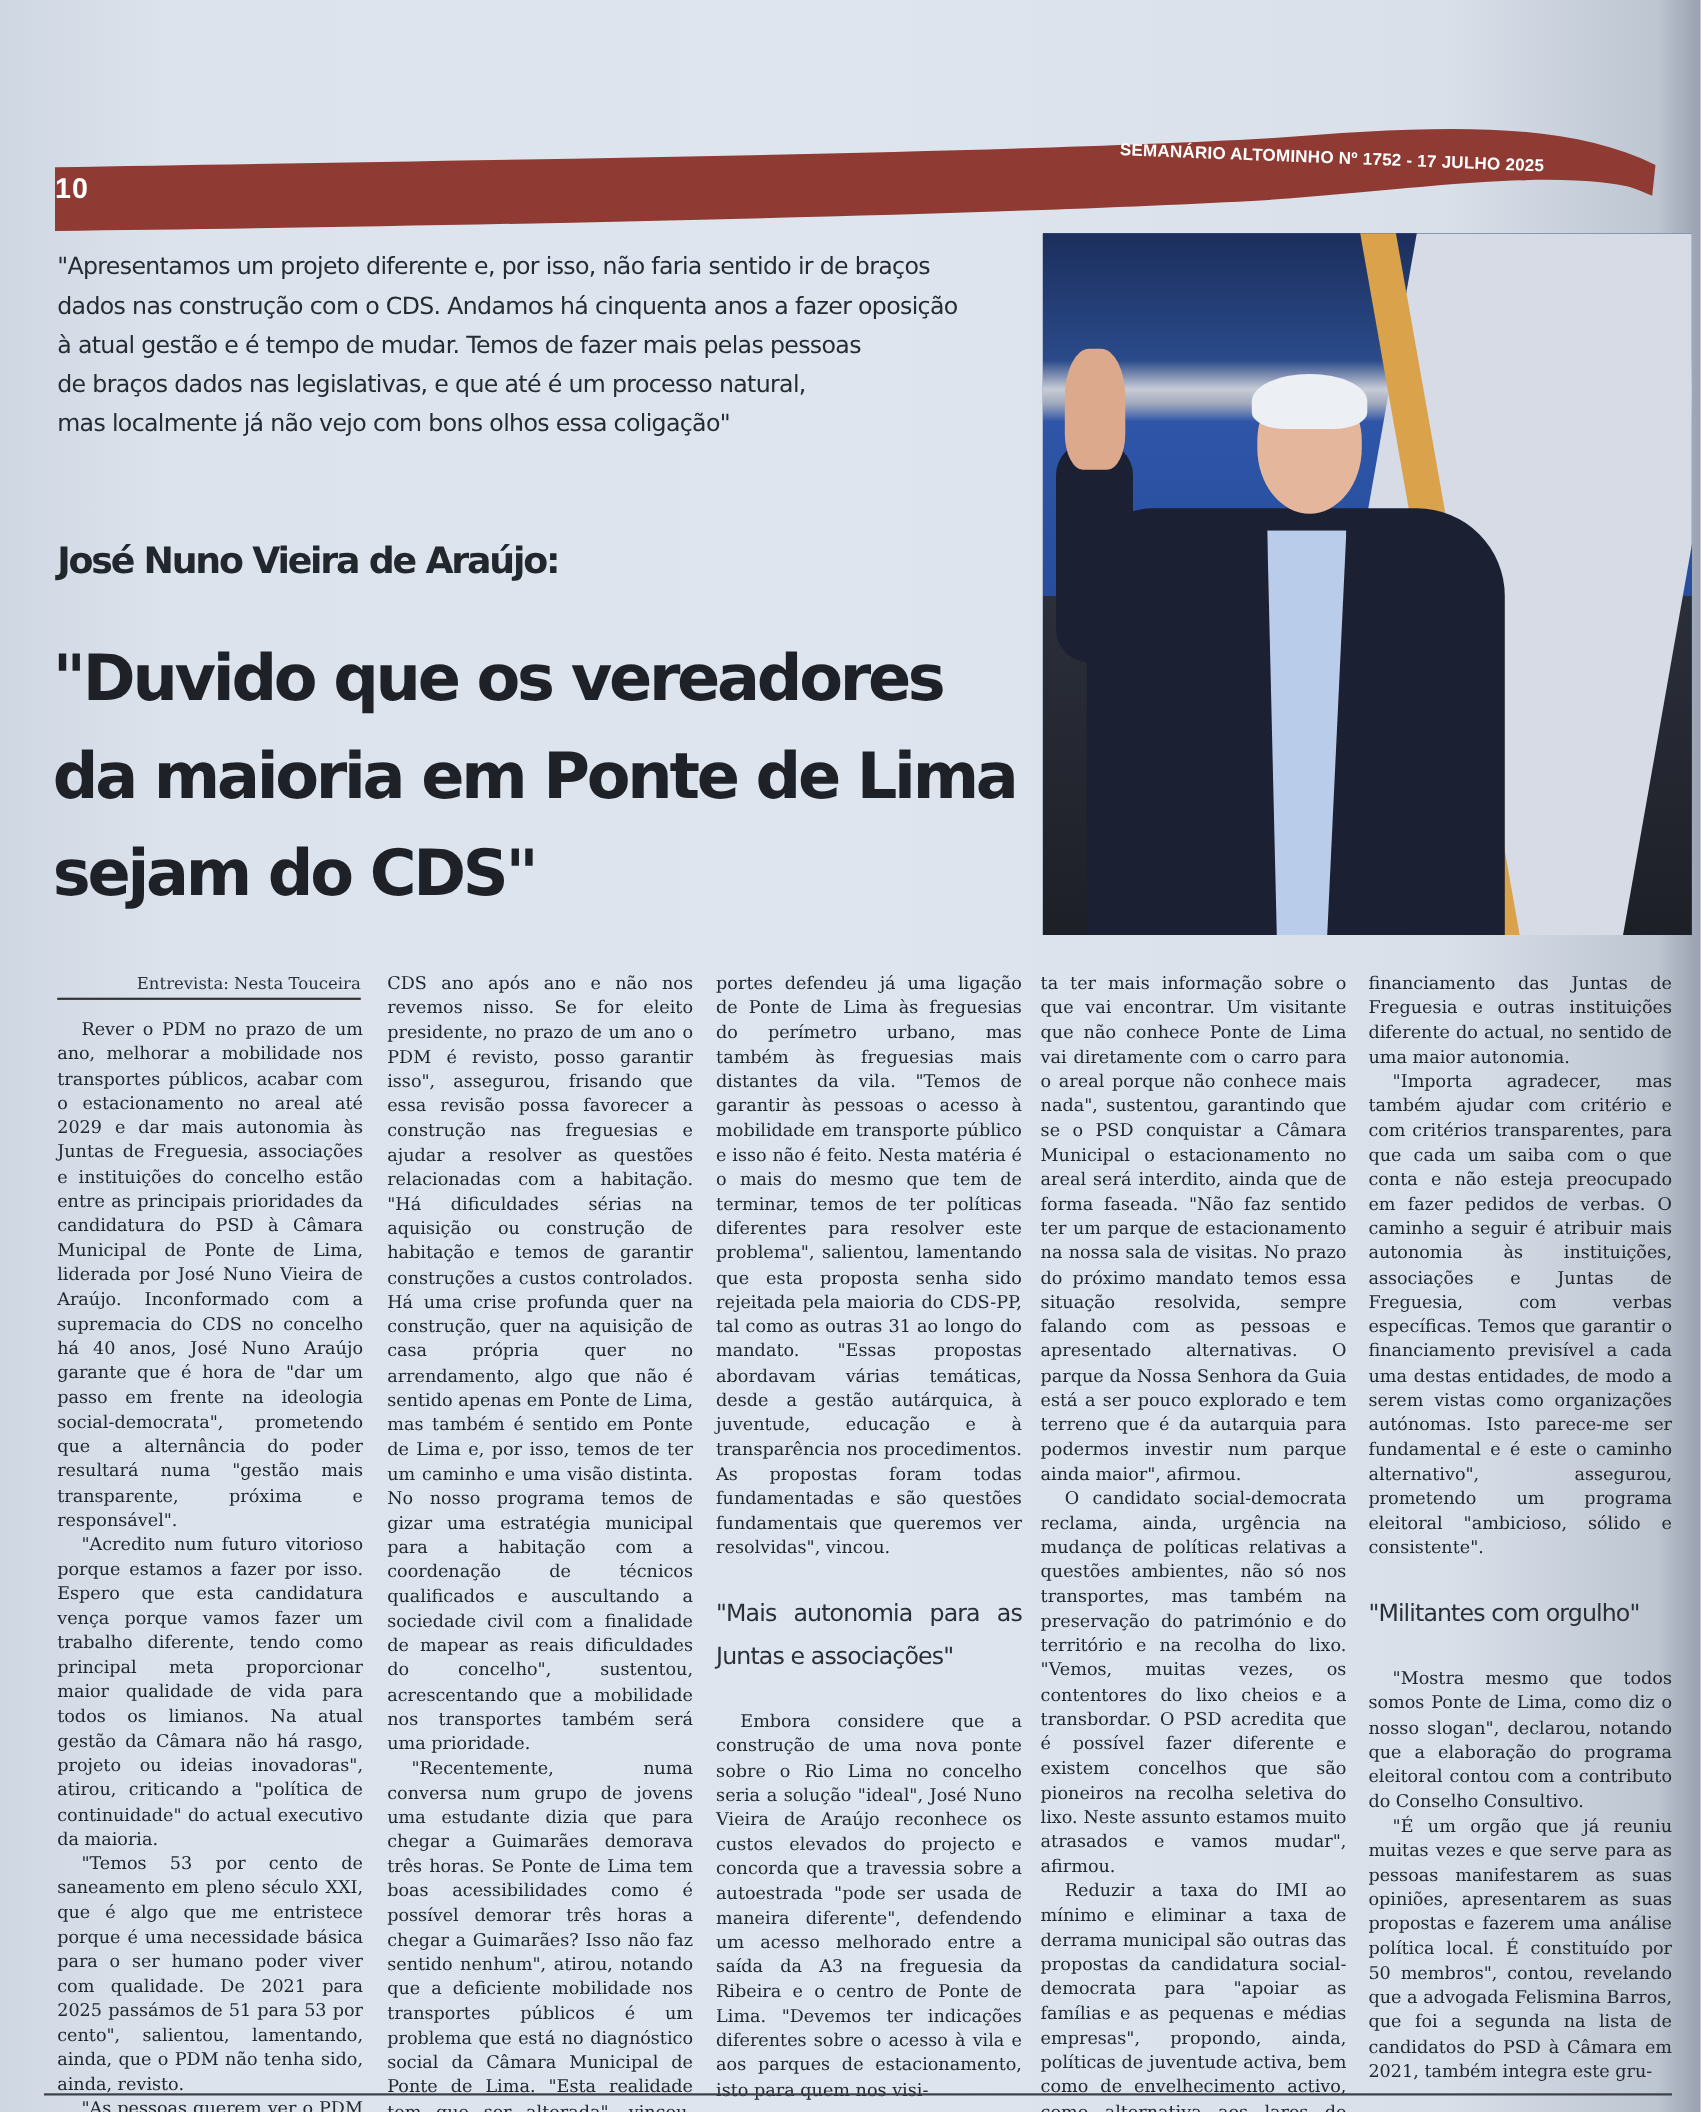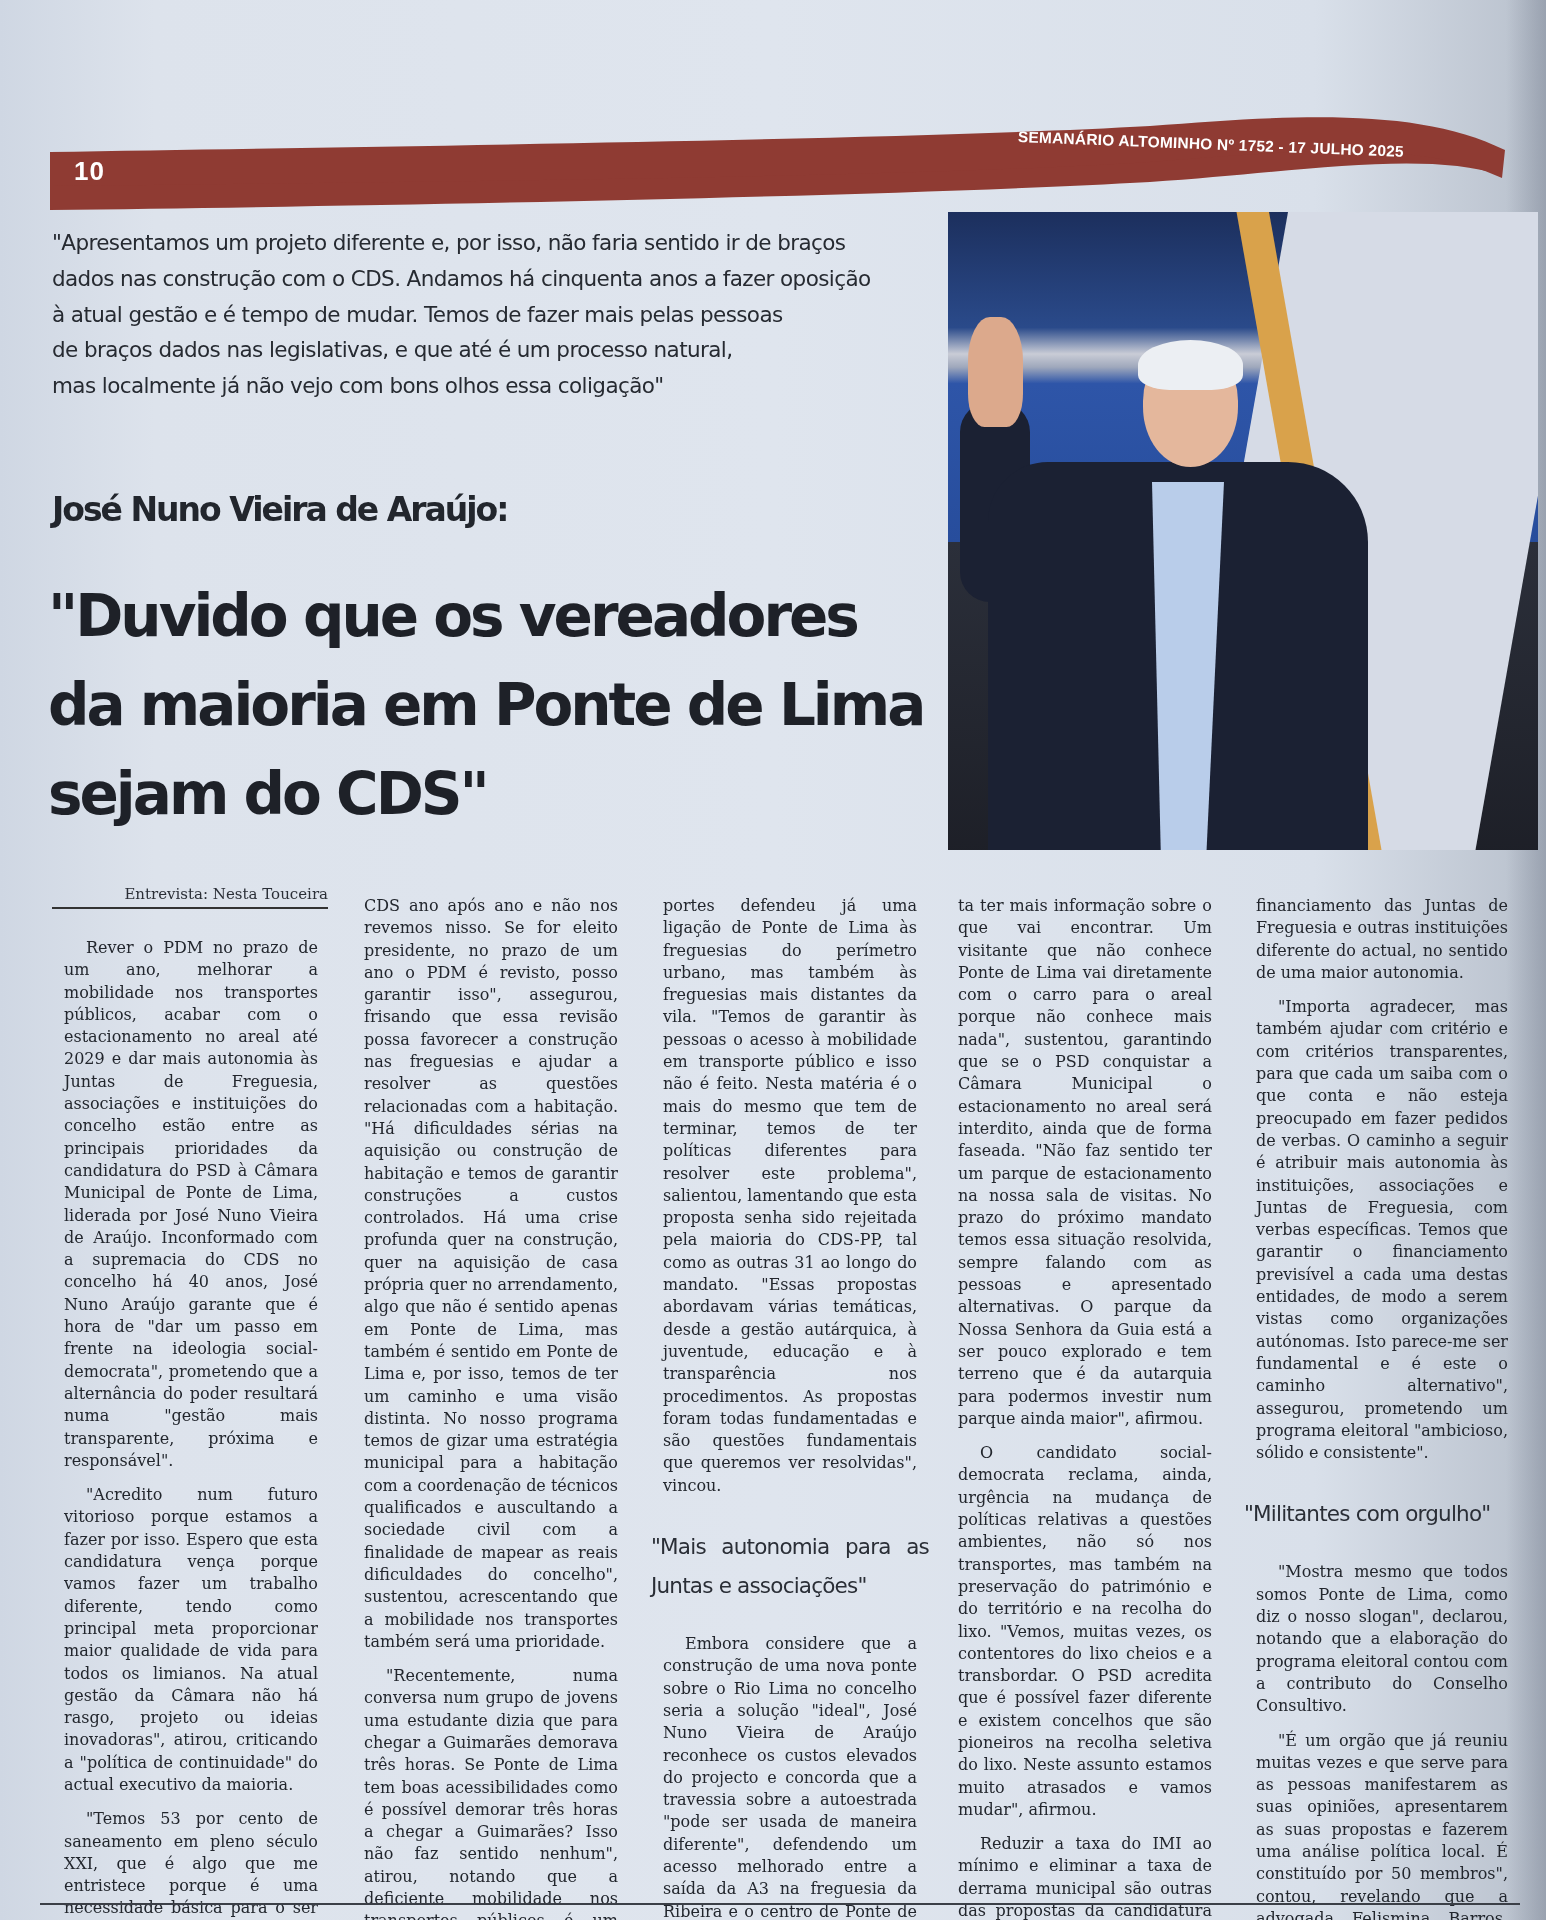--- a/index.html
+++ b/index.html
@@ -49,40 +49,40 @@
   .photo .head { position:absolute; left:195px; top:135px; width:95px; height:120px; background:#e4b79c; border-radius:45% 45% 50% 50%; }
   .photo .hair { position:absolute; left:190px; top:128px; width:105px; height:50px; background:#eceff3; border-radius:50% 50% 30% 30%; }
   .photo .hand { position:absolute; left:20px; top:105px; width:55px; height:110px; background:#dca98c; border-radius:40% 40% 30% 30%; }
   .photo .arm { position:absolute; left:12px; top:190px; width:70px; height:200px; background:#1b2133; border-radius:30px; }
   .byline-row { position:absolute; left:52px; top:885px; width:276px; border-bottom:2px solid #333; padding-bottom:4px; }
   .byline { text-align:right; font-size:15px; color:#2b2f37; }
   .col {
     position:absolute; top:912px; width:278px; font-size:16px; line-height:22.3px;
     color:#22262d; text-align:justify; hyphens:manual;
   }
-  .col p { margin:12px; text-indent:22px; }
+  .col p { margin:0; text-indent:22px; }
   .col p.noindent { text-indent:0; }
   .subhead {
     font-family:"DejaVu Sans", sans-serif; font-size:21.5px; line-height:39px;
     color:#2a2e36; letter-spacing:-0.8px; margin:30px 0 28px 0;
   }
   .rule-bottom { position:absolute; top:1903px; left:40px; width:1480px; border-top:2px solid #3b3f47; }
 </style>
 </head>
 <body>
 
 <div class="page-shadow"></div>
 
 <div>
   <svg width="1546" height="220" style="position:absolute;left:0;top:0;">
     <path d="M50,178 C400,172 900,168 1150,150 C1300,138 1420,126 1500,165 L1502,175 C1420,150 1300,172 1150,182 C900,196 400,206 50,210 Z" fill="#8f3b33"></path>
     <path d="M50,152 C400,146 900,140 1150,126 C1300,114 1420,108 1505,150 L1502,178 C1420,140 1300,150 1150,162 C900,178 400,182 50,186 Z" fill="#8f3b33"></path>
   </svg>
 </div>
-<div class="page-number" style="top:156px;padding-left:24px;">10</div>
+<div class="page-number" style="top:156px;">10</div>
 <div class="masthead">SEMANÁRIO ALTOMINHO Nº 1752 - 17 JULHO 2025</div>
 
 <div class="lead-quote">
   <span>"Apresentamos um projeto diferente e, por isso, não faria sentido ir de braços</span>
   <span>dados nas construção com o CDS. Andamos há cinquenta anos a fazer oposição</span>
   <span>à atual gestão e é tempo de mudar. Temos de fazer mais pelas pessoas</span>
   <span>de braços dados nas legislativas, e que até é um processo natural,</span>
   <span>mas localmente já não vejo com bons olhos essa coligação"</span>
 </div>
 

